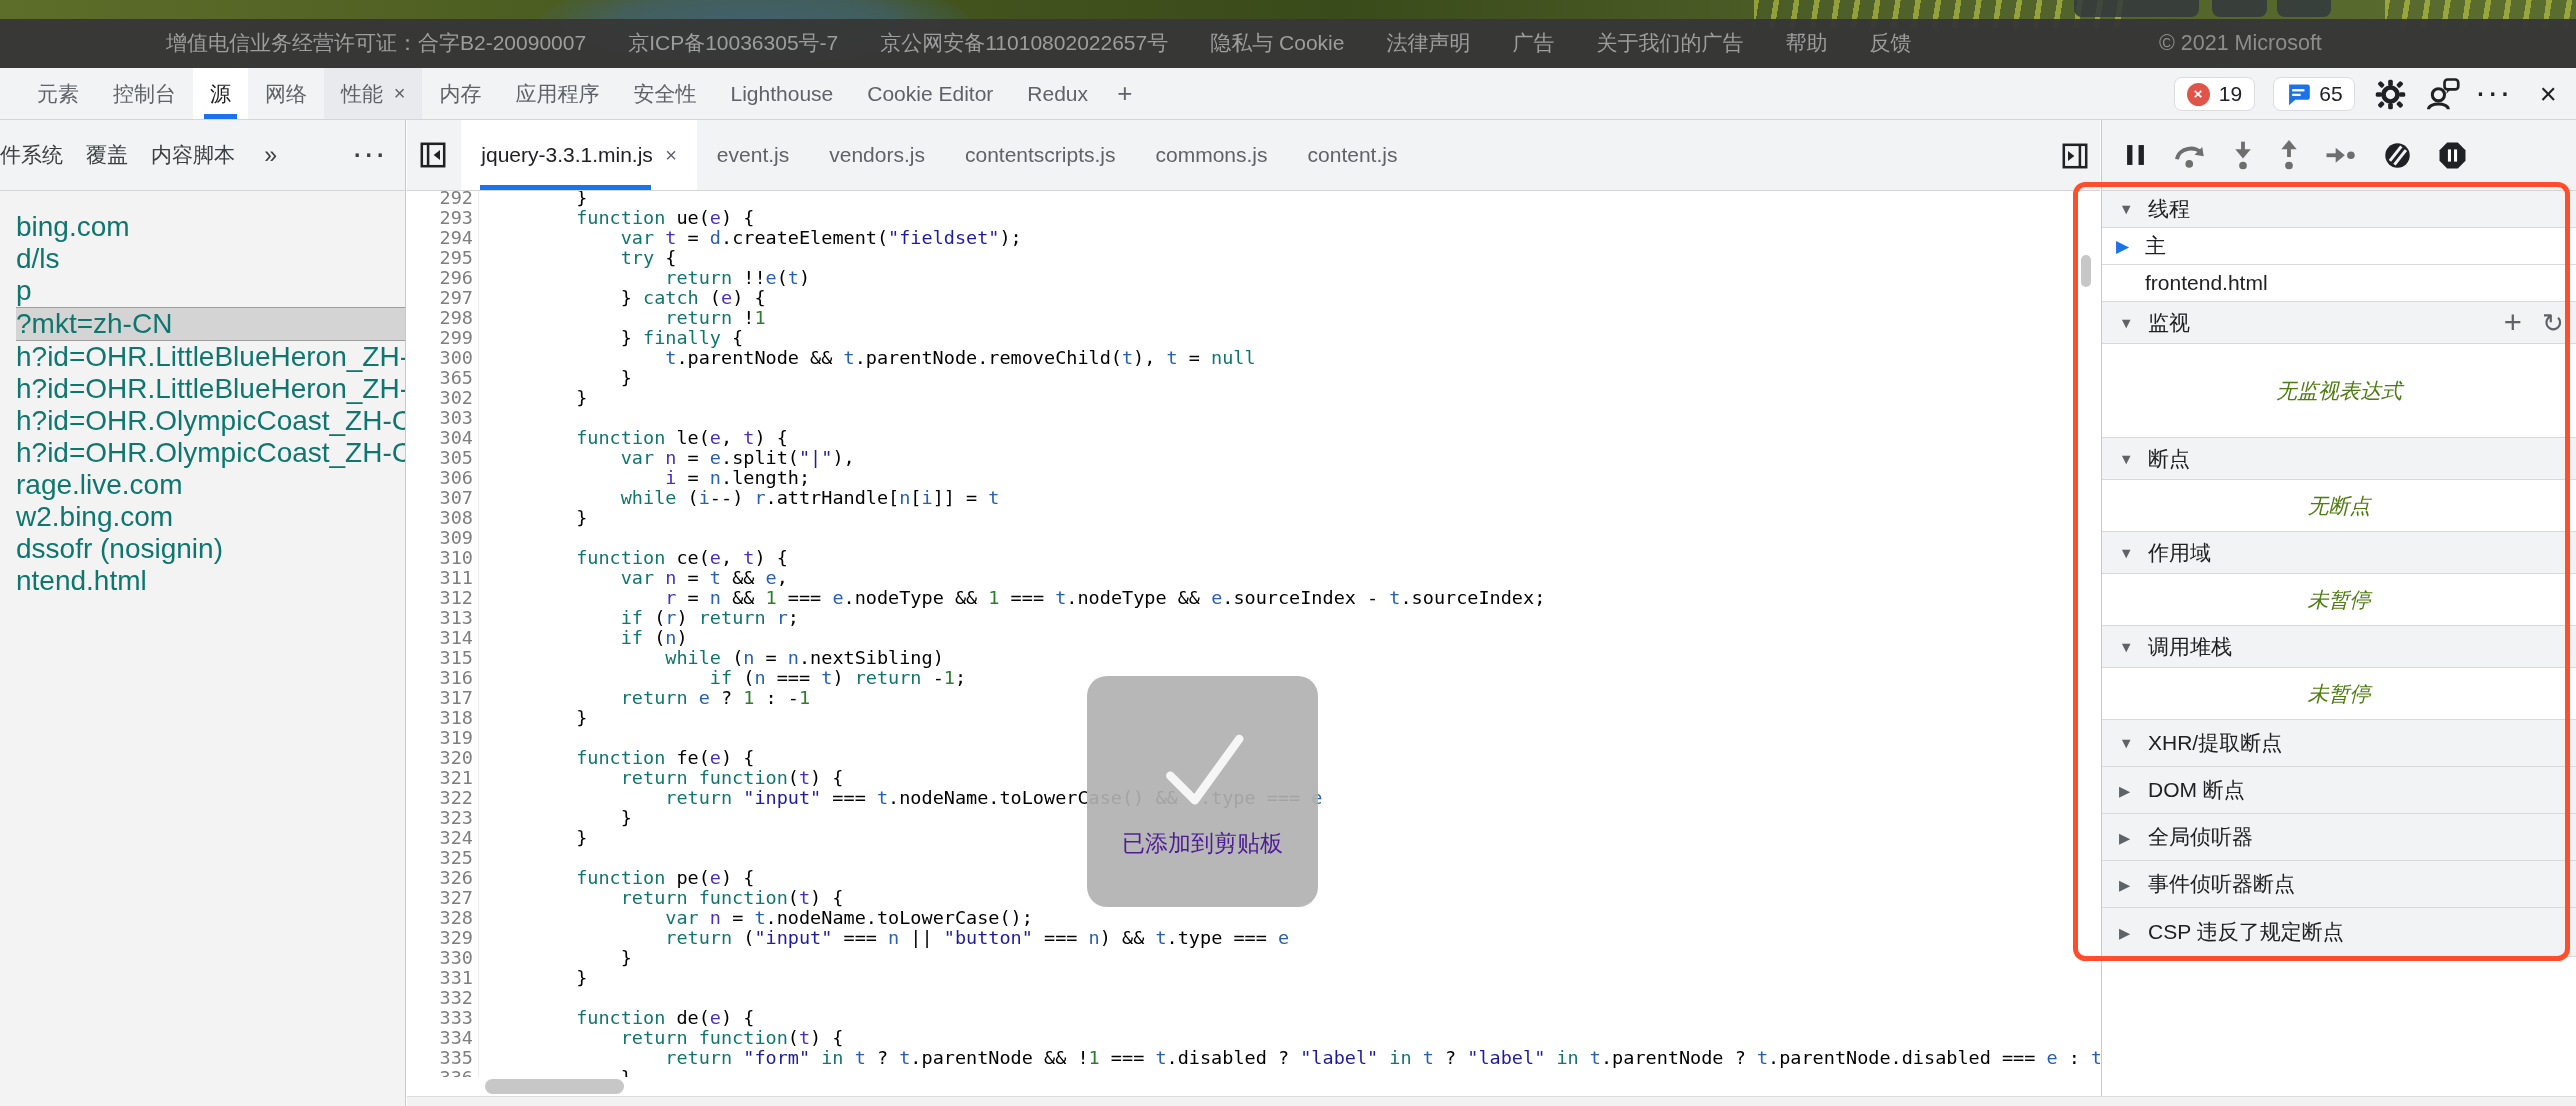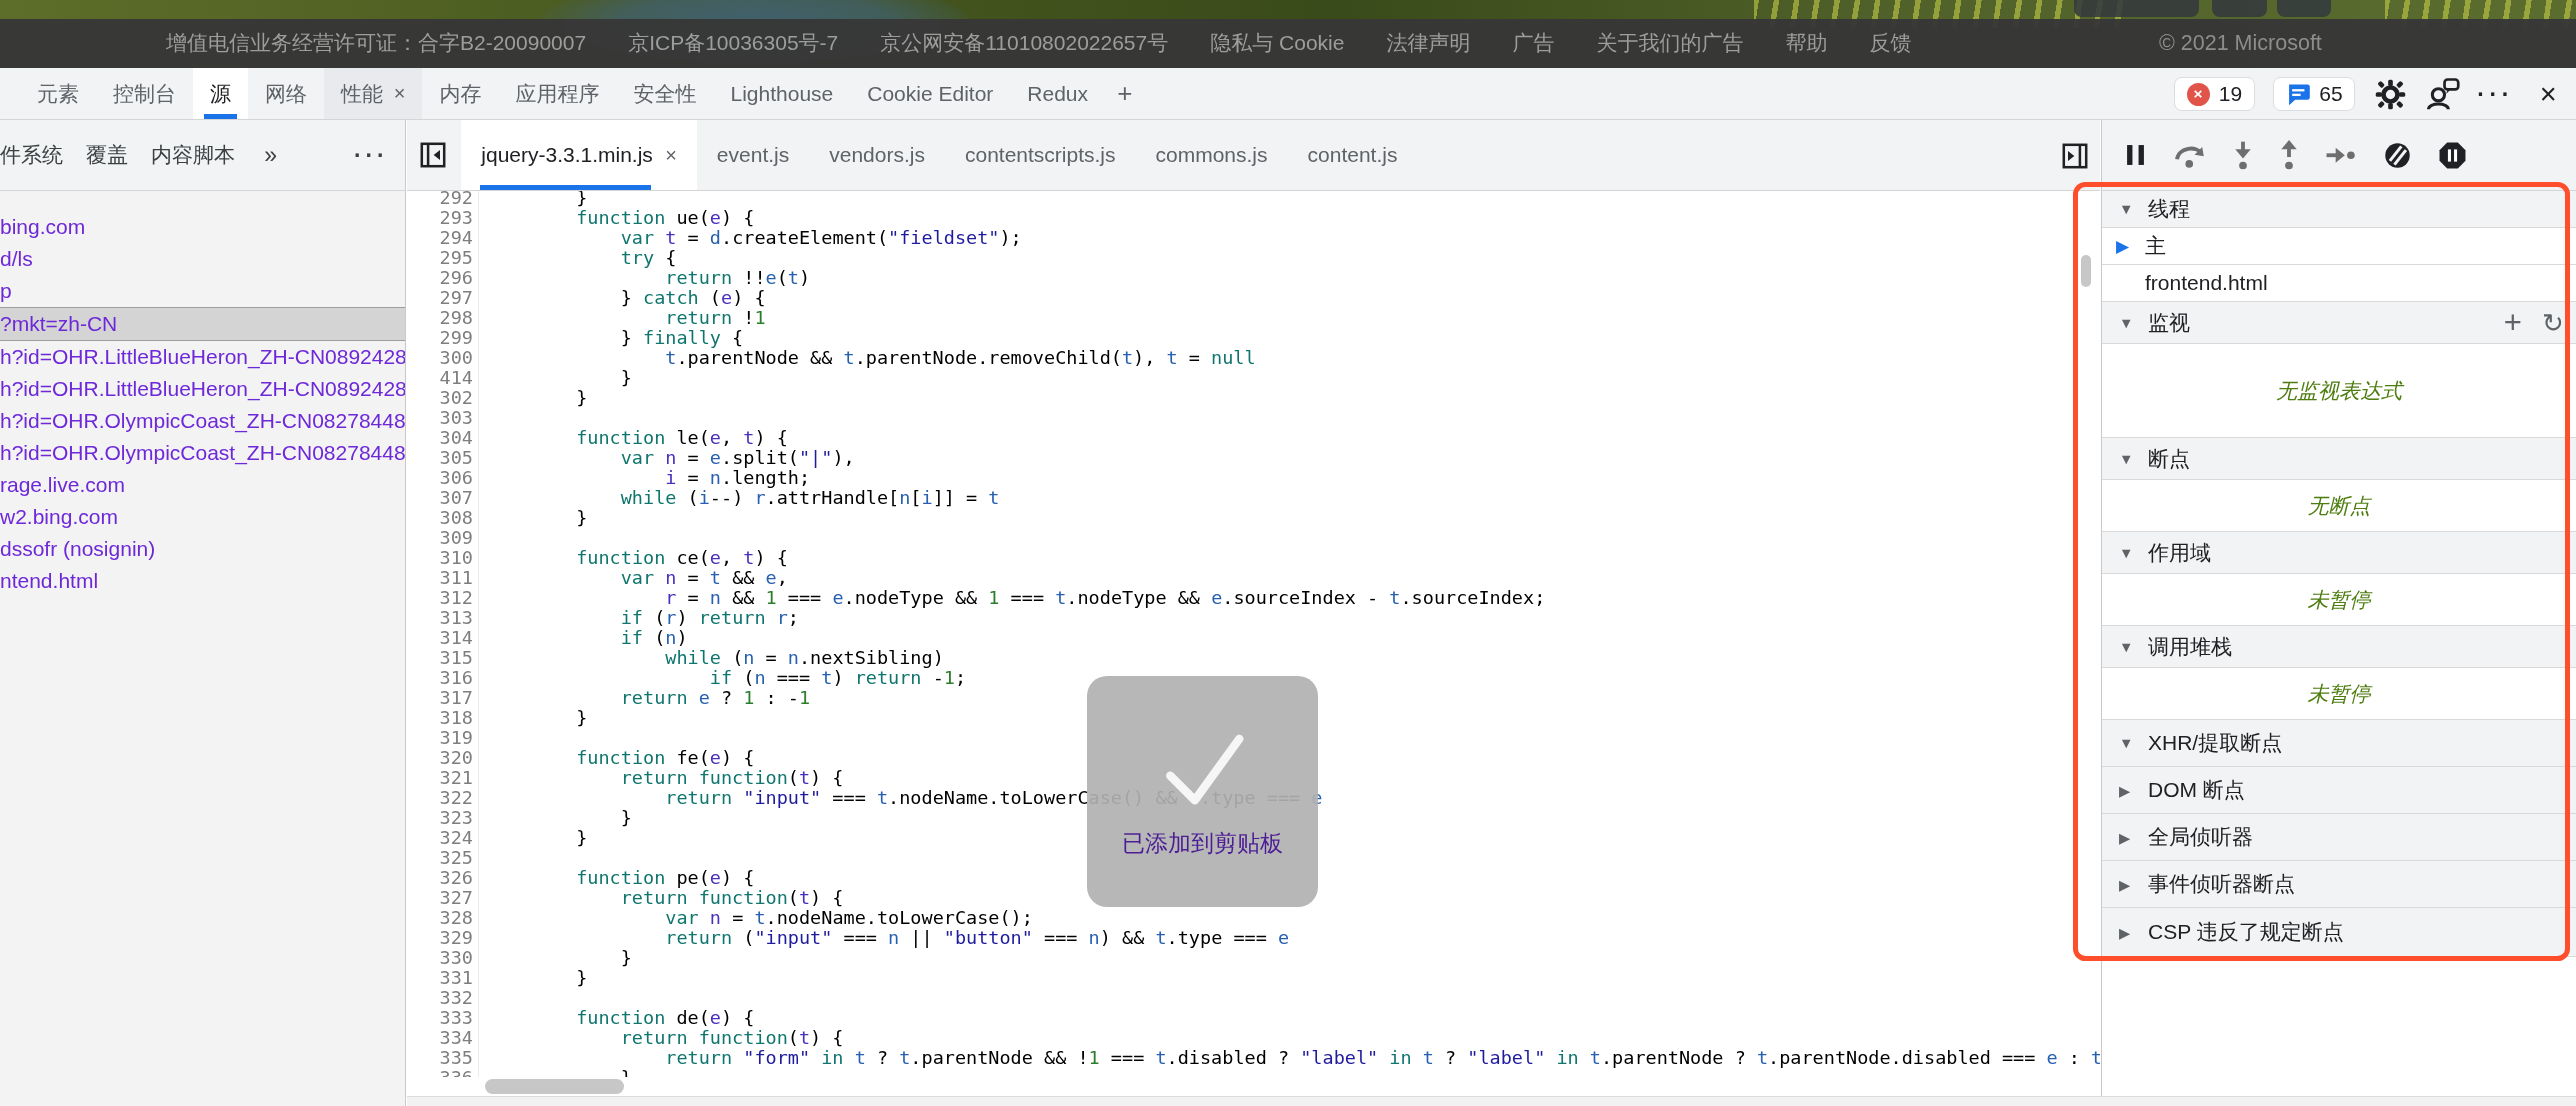--- a/index.html
+++ b/index.html
@@ -50,21 +50,21 @@
   .etab.active{background:#fff;color:#202124;}
   .etab.active::after{content:"";position:absolute;left:18.5px;right:46px;bottom:0;height:4.6px;background:#1a73e8;}
   .etab .tab-x{margin-left:12.3px;color:#5f6368;font-size:20px;}
   .expand-wrap{position:absolute;left:1654px;top:0;height:71px;display:flex;align-items:center;}
   .dbg-strip{left:2101px;top:120px;width:475px;height:71px;background:#f1f3f4;border-bottom:0.8px solid #d5d5d5;
     border-left:0.8px solid #c9c9c9;box-sizing:border-box;display:flex;align-items:center;gap:26px;padding-left:21.5px;}
 
   
   .nav-panel{left:0;top:191px;width:406px;height:916px;background:#f3f3f3;border-right:0.8px solid #c9c9c9;
     box-sizing:border-box;overflow:hidden;}
-  .file-row{height:32px;display:flex;align-items:center;font-size:21px;color:#6d28d9;white-space:nowrap;overflow:hidden;}
+  .file-row{height:32px;display:flex;align-items:center;font-size:28px;color:#0f766e;white-space:nowrap;overflow:hidden;margin-left:16px;}
   .file-row.selected{background:#d4d4d4;border-top:0.8px solid #9e9e9e;border-bottom:0.8px solid #9e9e9e;box-sizing:content-box;}
 
   
   .editor{left:407px;top:191px;width:1693px;height:916px;background:#fff;overflow:hidden;}
   .code-block{position:absolute;left:0;top:-3.1px;width:100%;}
   .code-row{display:flex;height:20px;line-height:20px;font-family:"DejaVu Sans Mono",monospace;font-size:18.5px;white-space:pre;}
   .ln{width:66px;text-align:right;padding-right:5.4px;color:#7e7e7e;flex:none;border-right:0.8px solid #ececec;}
   .cl{padding-left:7.7px;color:#000;}
   .tk-k{color:#0f766e;}
   .tk-v{color:#2660b0;}
@@ -329,21 +329,21 @@
     <div class="code-block" id="code-block">
         <div class="code-row"><span class="ln">292</span><span class="cl"><span>        }</span></span></div>
         <div class="code-row"><span class="ln">293</span><span class="cl"><span>        </span><span class="tk-k">function</span><span> ue(</span><span class="tk-d">e</span><span>) {</span></span></div>
         <div class="code-row"><span class="ln">294</span><span class="cl"><span>            </span><span class="tk-k">var</span><span> </span><span class="tk-d">t</span><span> = </span><span class="tk-v">d</span><span>.createElement(</span><span class="tk-s">"fieldset"</span><span>);</span></span></div>
         <div class="code-row"><span class="ln">295</span><span class="cl"><span>            </span><span class="tk-k">try</span><span> {</span></span></div>
         <div class="code-row"><span class="ln">296</span><span class="cl"><span>                </span><span class="tk-k">return</span><span> !!</span><span class="tk-v">e</span><span>(</span><span class="tk-v">t</span><span>)</span></span></div>
         <div class="code-row"><span class="ln">297</span><span class="cl"><span>            } </span><span class="tk-k">catch</span><span> (</span><span class="tk-d">e</span><span>) {</span></span></div>
         <div class="code-row"><span class="ln">298</span><span class="cl"><span>                </span><span class="tk-k">return</span><span> !</span><span class="tk-n">1</span></span></div>
         <div class="code-row"><span class="ln">299</span><span class="cl"><span>            } </span><span class="tk-k">finally</span><span> {</span></span></div>
         <div class="code-row"><span class="ln">300</span><span class="cl"><span>                </span><span class="tk-v">t</span><span>.parentNode &amp;&amp; </span><span class="tk-v">t</span><span>.parentNode.removeChild(</span><span class="tk-v">t</span><span>), </span><span class="tk-v">t</span><span> = </span><span class="tk-k">null</span></span></div>
-        <div class="code-row"><span class="ln">414</span><span class="cl"><span>            }</span></span></div>
+        <div class="code-row"><span class="ln">365</span><span class="cl"><span>            }</span></span></div>
         <div class="code-row"><span class="ln">302</span><span class="cl"><span>        }</span></span></div>
         <div class="code-row"><span class="ln">303</span><span class="cl"></span></div>
         <div class="code-row"><span class="ln">304</span><span class="cl"><span>        </span><span class="tk-k">function</span><span> le(</span><span class="tk-d">e</span><span>, </span><span class="tk-d">t</span><span>) {</span></span></div>
         <div class="code-row"><span class="ln">305</span><span class="cl"><span>            </span><span class="tk-k">var</span><span> </span><span class="tk-d">n</span><span> = </span><span class="tk-v">e</span><span>.split(</span><span class="tk-s">"|"</span><span>),</span></span></div>
         <div class="code-row"><span class="ln">306</span><span class="cl"><span>                </span><span class="tk-d">i</span><span> = </span><span class="tk-v">n</span><span>.length;</span></span></div>
         <div class="code-row"><span class="ln">307</span><span class="cl"><span>            </span><span class="tk-k">while</span><span> (</span><span class="tk-v">i</span><span>--) </span><span class="tk-v">r</span><span>.attrHandle[</span><span class="tk-v">n</span><span>[</span><span class="tk-v">i</span><span>]] = </span><span class="tk-v">t</span></span></div>
         <div class="code-row"><span class="ln">308</span><span class="cl"><span>        }</span></span></div>
         <div class="code-row"><span class="ln">309</span><span class="cl"></span></div>
         <div class="code-row"><span class="ln">310</span><span class="cl"><span>        </span><span class="tk-k">function</span><span> ce(</span><span class="tk-d">e</span><span>, </span><span class="tk-d">t</span><span>) {</span></span></div>
         <div class="code-row"><span class="ln">311</span><span class="cl"><span>            </span><span class="tk-k">var</span><span> </span><span class="tk-d">n</span><span> = </span><span class="tk-v">t</span><span> &amp;&amp; </span><span class="tk-v">e</span><span>,</span></span></div>

